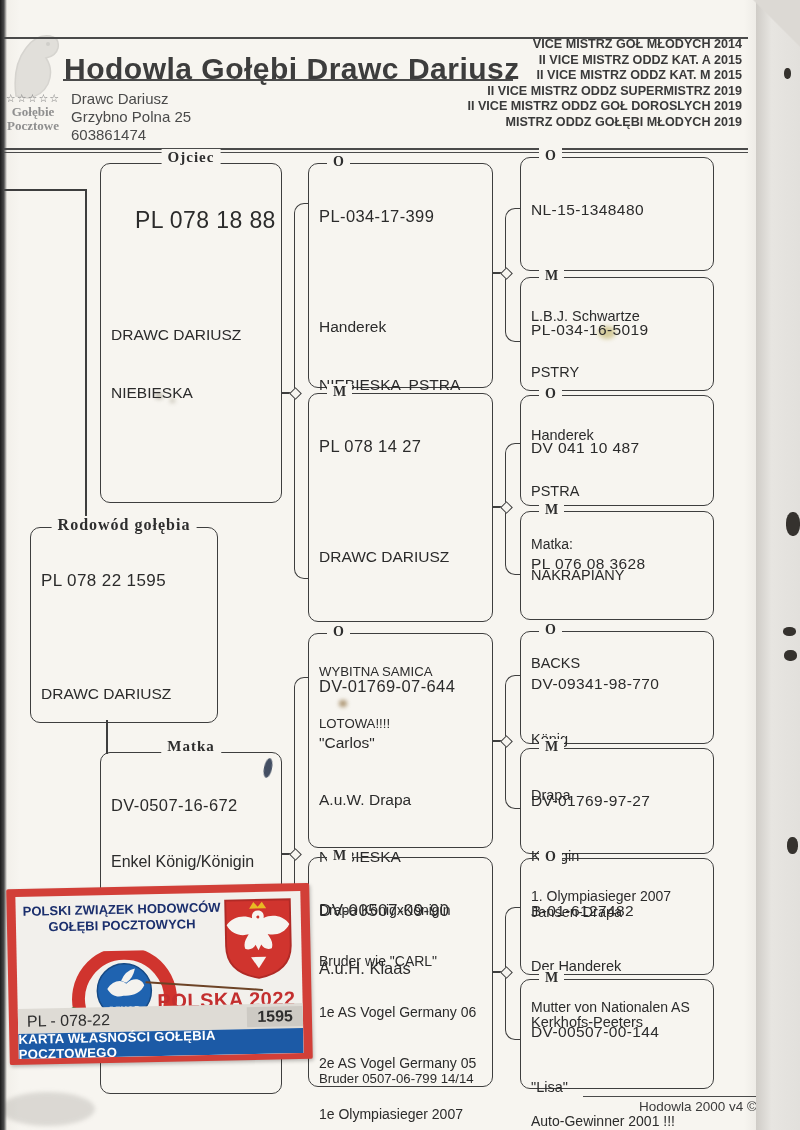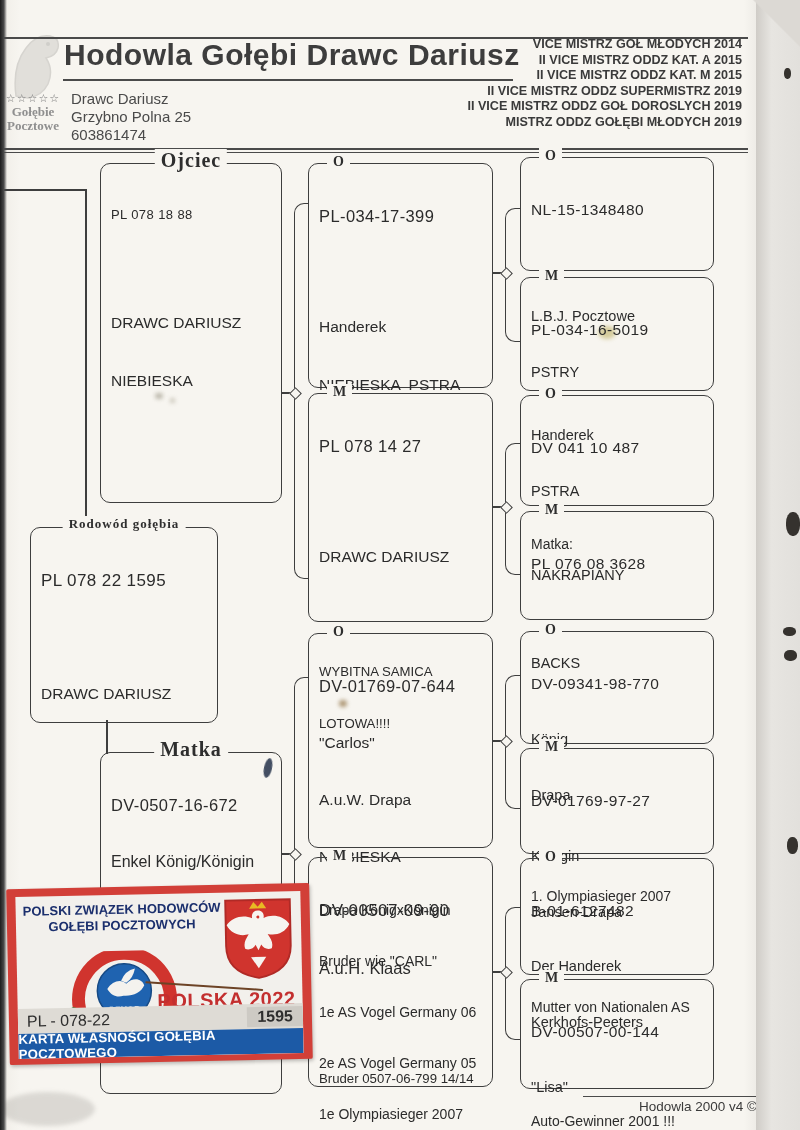--- a/index.html
+++ b/index.html
@@ -10,34 +10,34 @@
   .left-strip{position:absolute;left:0;top:0;width:7px;height:100%;
         background:linear-gradient(90deg,#1c1c1c,#4a4a4a 55%,rgba(90,90,90,0));z-index:4;}
   .right-band{position:absolute;left:756px;top:0;width:44px;height:100%;
         background:linear-gradient(90deg,#cfccc7,#e7e5e1 35%,#e2e0dc);z-index:4;}
   .fold{position:absolute;left:742px;top:0;width:58px;height:62px;
         background:linear-gradient(225deg,#dcd9d4 0 38%,rgba(0,0,0,0) 40%);z-index:5;}
   .mark{position:absolute;background:#35322e;border-radius:45%;z-index:6;}
   .smudge{position:absolute;border-radius:50%;filter:blur(2px);z-index:1;}
   
   .rule{position:absolute;background:#4a4a4a;height:2px;z-index:2;}
-  .title{position:absolute;left:64px;top:38px;font-size:30px;font-weight:bold;color:#3d3d3d;letter-spacing:.5px;white-space:nowrap;}
+  .title{position:absolute;left:64px;top:52px;font-size:30px;font-weight:bold;color:#3d3d3d;letter-spacing:.5px;white-space:nowrap;}
   .addr{position:absolute;left:71px;top:90px;font-size:15px;line-height:18px;color:#4a4a4a;white-space:pre-line;}
   .ach{position:absolute;left:340px;top:37px;width:402px;text-align:right;
        font-size:12.6px;font-weight:bold;line-height:15.6px;color:#3a3a3a;}
   .logo{position:absolute;left:0;top:24px;width:66px;text-align:center;color:#8b8b8b;z-index:2;}
   .logo .stars{font-size:11px;letter-spacing:1px;color:#7d7d7d;margin-top:68px;}
   .logo .ln{font-family:Liberation Serif, serif;font-weight:bold;font-size:13px;line-height:14px;color:#8f8f8f;}
   .pigeon{position:absolute;left:6px;top:26px;opacity:.35;}
   
   .pbox{position:absolute;border:1.6px solid #3e3e3e;border-radius:10px;z-index:2;}
   .plabel{position:absolute;background:#f7f5f0;padding:0 6px;font-family:"Liberation Serif",serif;
           font-weight:bold;color:#2e2e2e;white-space:nowrap;}
   .plabel.sm{left:18px;top:-10px;font-size:14px;}
-  .plabel.big{left:50%;transform:translateX(-50%);top:-15px;font-size:20px;letter-spacing:1px;}
+  .plabel.big{left:50%;transform:translateX(-50%);top:-15px;font-size:15px;letter-spacing:1px;}
   .inner{padding:7px 5px 5px 10px;white-space:pre-wrap;}
   .ring{font-size:16.5px;letter-spacing:.4px;}
   .ring.sm{font-size:15.5px;}
   .line{font-size:15.5px;line-height:21px;}
   .line.sm{font-size:14.5px;line-height:20px;}
   .line.tall{line-height:22px;}
   .note{font-size:14px;line-height:15px;}
   .note.lg{font-size:13.2px;line-height:16px;}
   
   .hline,.vline{position:absolute;background:#3e3e3e;z-index:1;}
@@ -132,29 +132,29 @@
   <div class="hline" style="left:492px;top:740px;width:14px;"></div>
   <div class="diamond" style="left:502px;top:737px;"></div>
 
   <div class="bracket" style="left:505px;top:907px;height:131px;"></div>
   <div class="hline" style="left:492px;top:971px;width:14px;"></div>
   <div class="diamond" style="left:502px;top:968px;"></div>
 
   <div class="pbox" style="left:100px;top:163px;width:180px;height:338px;">
     <span class="plabel big">Ojciec</span>
     <div class="inner">
-      <div class="ring" style="font-size:13px;">PL 078 18 88</div>
+      <div class="ring" style="font-size:23px;margin-left:24px;">PL 078 18 88</div>
       <div style="height:18px;"></div>
       <div class="line tall">DRAWC DARIUSZ</div>
       <div class="line tall">NIEBIESKA</div>
     </div>
   </div>
 
   <div class="pbox" style="left:30px;top:527px;width:186px;height:194px;">
-    <span class="plabel big" style="font-size:13px;top:-12px;">Rodowód gołębia</span>
+    <span class="plabel big" style="font-size:16px;top:-12px;">Rodowód gołębia</span>
     <div class="inner">
       <div class="ring" style="font-size:17px;">PL 078 22 1595</div>
       <div style="height:20px;"></div>
       <div class="line tall">DRAWC DARIUSZ</div>
     </div>
   </div>
 
   <div class="pbox" style="left:100px;top:752px;width:180px;height:340px;">
     <span class="plabel big">Matka</span>
     <div class="inner">
@@ -217,21 +217,21 @@
       
       
     </div>
   </div>
 
   <div class="pbox" style="left:520px;top:157px;width:192px;height:112px;">
     <span class="plabel sm">O</span>
     <div class="inner">
       <div class="ring sm">NL-15-1348480</div>
       <div style="height:15px;"></div>
-      <div class="line sm">L.B.J. Pocztowe</div>
+      <div class="line sm">L.B.J. Schwartze</div>
       <div class="line sm">PSTRY</div>
     </div>
   </div>
 
   <div class="pbox" style="left:520px;top:277px;width:192px;height:112px;">
     <span class="plabel sm">M</span>
     <div class="inner">
       <div class="ring sm">PL-034-16-5019</div>
       <div style="height:14px;"></div>
       <div class="line sm">Handerek</div>

